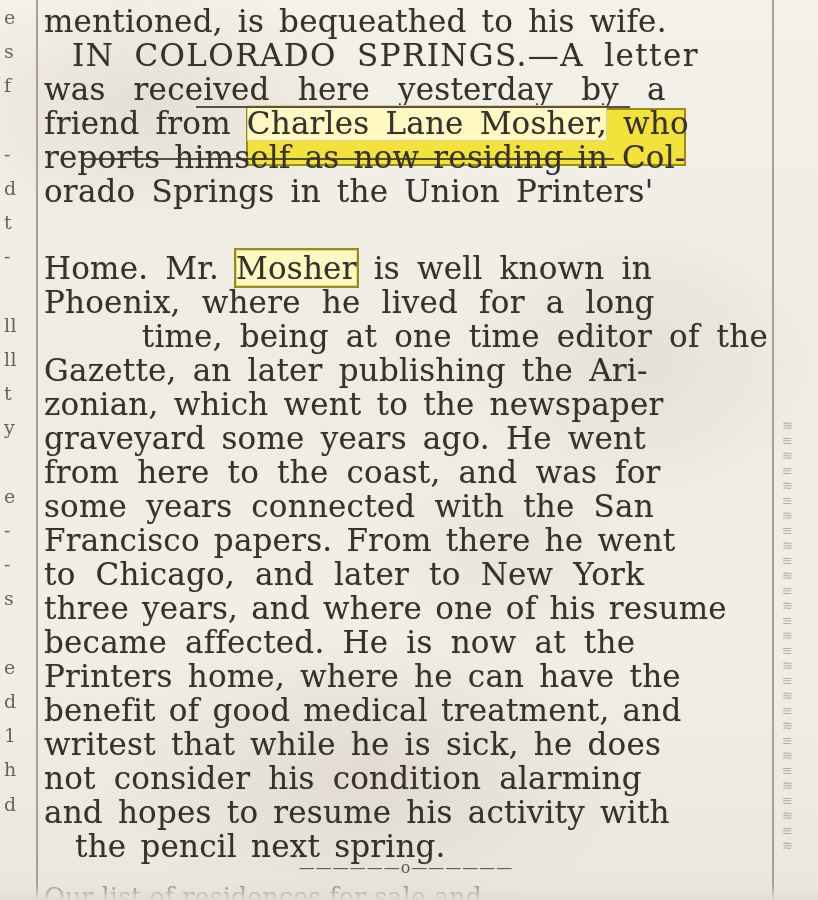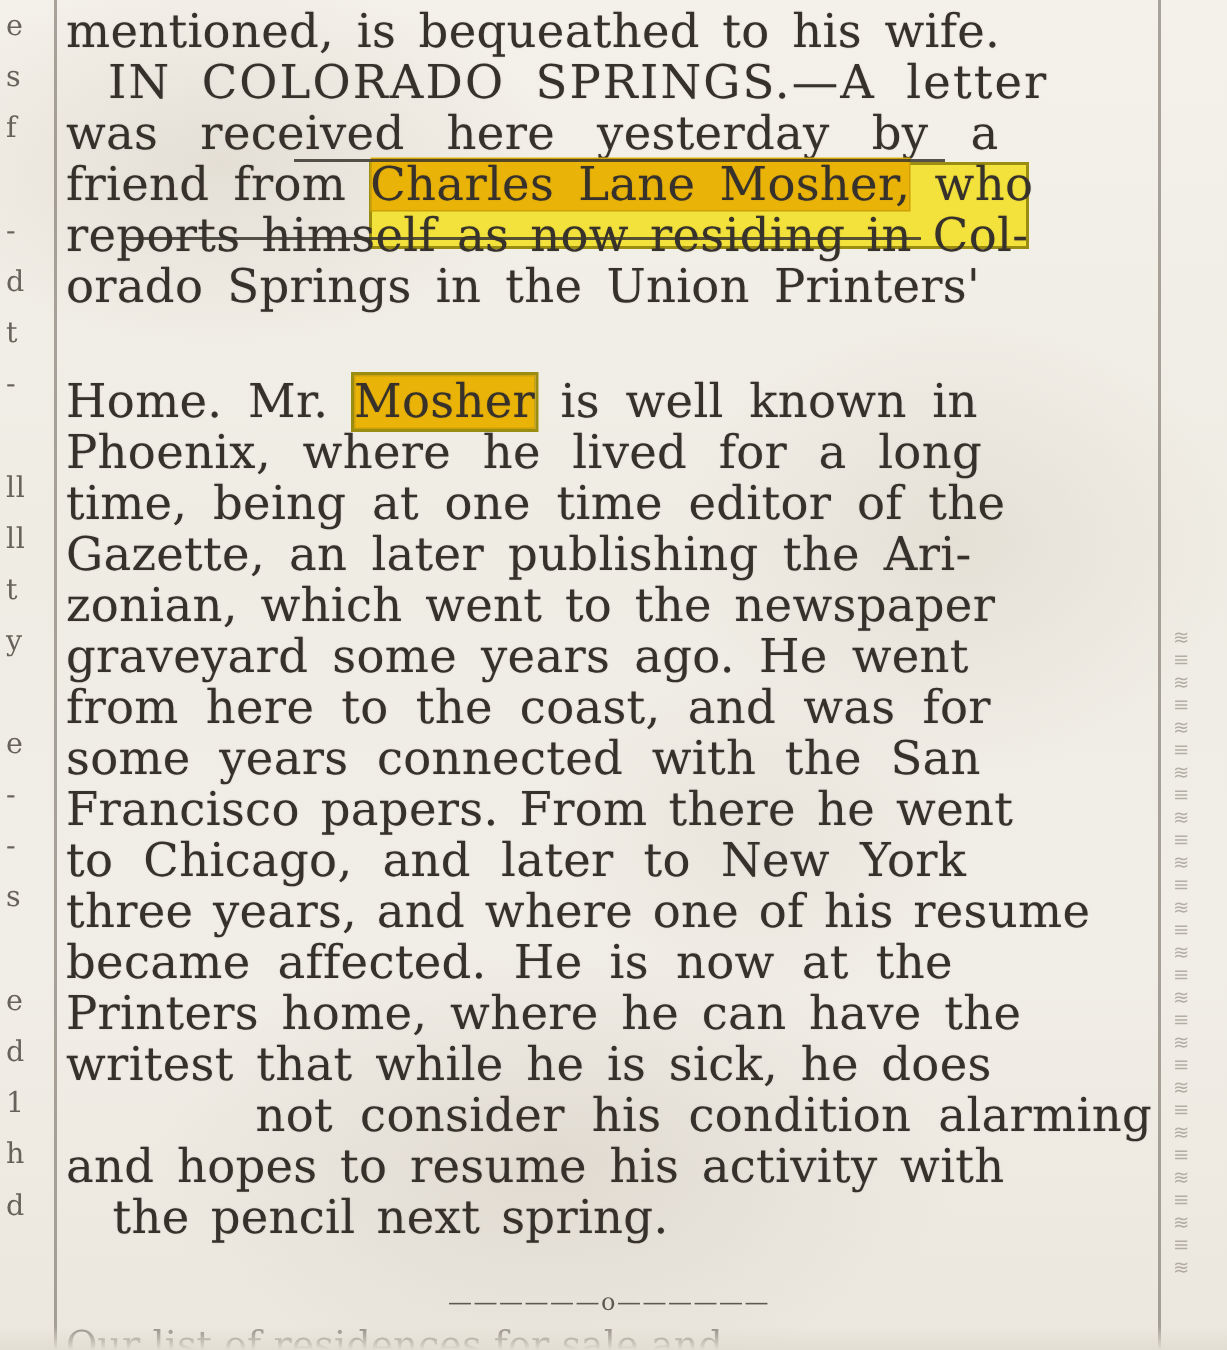--- a/index.html
+++ b/index.html
@@ -93,21 +93,21 @@
     line-height: 34px;
     font-size: 31px;
     letter-spacing: 0.2px;
     white-space: nowrap;
     text-shadow: 0 0 1px rgba(60,54,46,0.25);
   }
 
   .indent { padding-left: 28px; }
 
   .hl {
-    background: #eab308;
+    background: #fef9c3;
     box-shadow: 0 0 0 1px rgba(120,106,10,0.25) inset;
   }
 
   .hl-box {
     position: absolute;
     background: #f4e23c;
     border: 2px solid #9b8c12;
     z-index: 0;
   }
 
@@ -244,33 +244,34 @@
 
     <div class="line" style="word-spacing:4px;"><span class="txt">reports himself as now residing in Col-</span></div>
 
     <div class="line" style="word-spacing:6px;"><span class="txt">orado Springs in the Union Printers'</span></div>
 
     <div class="line" style="word-spacing:7px;margin-top:43px;">
       <span class="txt">Home.   Mr. </span><span class="txt hl" style="outline:2px solid #9b8c12;">Mosher</span><span class="txt"> is well known in</span>
     </div>
 
     <div class="line" style="word-spacing:11px;"><span class="txt">Phoenix, where he lived for a long</span></div>
-    <div class="line" style="word-spacing:7px;"><span class="txt">time, being at one time editor of the</span></div>
+    <div class="line" style="word-spacing:7px;text-align:right;"><span class="txt">time, being at one time editor of the</span></div>
     <div class="line" style="word-spacing:6px;"><span class="txt">Gazette, an later publishing the Ari-</span></div>
     <div class="line" style="word-spacing:5px;"><span class="txt">zonian, which went to the newspaper</span></div>
     <div class="line" style="word-spacing:6px;"><span class="txt">graveyard some years ago.  He went</span></div>
     <div class="line" style="word-spacing:8px;"><span class="txt">from here to the coast, and was for</span></div>
     <div class="line" style="word-spacing:9px;"><span class="txt">some years connected with the San</span></div>
     <div class="line" style="word-spacing:4px;"><span class="txt">Francisco papers.  From there he went</span></div>
     <div class="line" style="word-spacing:10px;"><span class="txt">to Chicago, and later to New York</span></div>
     <div class="line" style="word-spacing:3px;"><span class="txt">three years, and where one of his resume</span></div>
     <div class="line" style="word-spacing:8px;"><span class="txt">became affected.  He is now at the</span></div>
     <div class="line" style="word-spacing:5px;"><span class="txt">Printers home, where he can have the</span></div>
+    <div class="line" style="word-spacing:3px;"><span class="txt">benefit of good medical treatment, and</span></div>
     <div class="line" style="word-spacing:5px;"><span class="txt">writest that while he is sick, he does</span></div>
-    <div class="line" style="word-spacing:8px;text-align:right;"><span class="txt">not consider his condition alarming</span></div>
+    <div class="line" style="word-spacing:8px;"><span class="txt">not consider his condition alarming</span></div>
     <div class="line" style="word-spacing:5px;"><span class="txt">and hopes to resume his activity with</span></div>
     <div class="line" style="word-spacing:4px;margin-left:31px;"><span class="txt">the pencil next spring.</span></div>
   </div>
 
   <div class="sep">
     <span>——————o——————</span>
   </div>
 
   <div class="cutoff">
     <span>Our list of residences for sale and</span>

